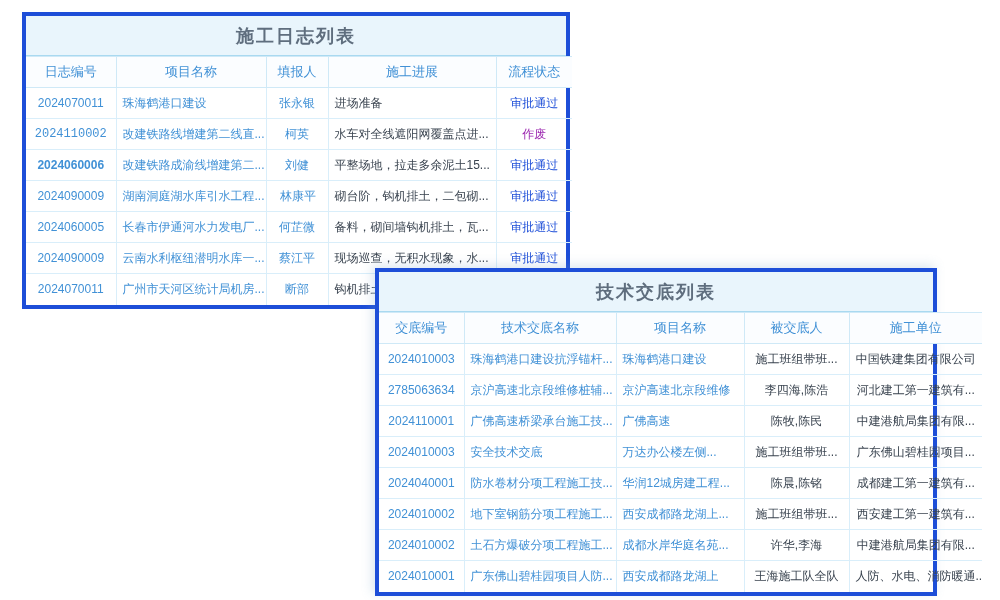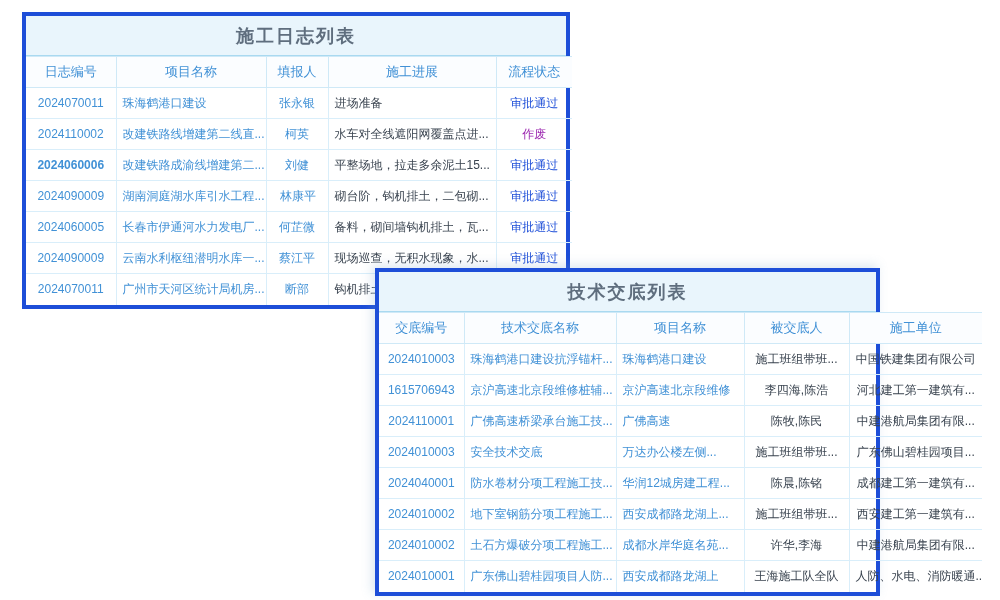--- a/index.html
+++ b/index.html
@@ -10,21 +10,21 @@
     overflow: hidden;
     font-family: "Liberation Sans", "DejaVu Sans", sans-serif;
   }
   .panel {
     position: absolute;
     background: #ffffff;
     border: 4px solid #1d4ed8;
   }
   #log-panel { left: 22px; top: 12px; width: 548px; z-index: 1; }
   #disclosure-panel {
-    left: 375px; top: 268px; width: 505px; z-index: 10;
+    left: 375px; top: 268px; width: 562px; z-index: 10;
     box-shadow: -3px -3px 10px rgba(110,160,195,0.25);
   }
   .panel-title {
     height: 40px; line-height: 40px;
     text-align: center;
     background: #e9f5fc;
     color: #5f6e7e;
     font-size: 18px;
     font-weight: bold;
     letter-spacing: 2px;
@@ -87,21 +87,21 @@
       </thead>
       <tbody>
         <tr>
           <td class="link" style="text-align: center;">2024070011</td>
           <td class="link" style="text-align: left;">珠海鹤港口建设</td>
           <td class="link" style="text-align: center;">张永银</td>
           <td class="text" style="text-align: left;">进场准备</td>
           <td class="status approved" style="text-align: center;">审批通过</td>
         </tr>
         <tr>
-          <td class="link" style="text-align: center;">2024110002</td>
+          <td class="link" style="text-align: center; font-family: Liberation Mono, monospace;">2024110002</td>
           <td class="link" style="text-align: left;">改建铁路线增建第二线直...</td>
           <td class="link" style="text-align: center;">柯英</td>
           <td class="text" style="text-align: left;">水车对全线遮阳网覆盖点进...</td>
           <td class="status void" style="text-align: center;">作废</td>
         </tr>
         <tr>
           <td class="link" style="text-align: center; font-weight: bold;">2024060006</td>
           <td class="link" style="text-align: left;">改建铁路成渝线增建第二...</td>
           <td class="link" style="text-align: center;">刘健</td>
           <td class="text" style="text-align: left;">平整场地，拉走多余泥土15...</td>
@@ -160,21 +160,21 @@
       </thead>
       <tbody>
         <tr>
           <td class="link" style="text-align: center;">2024010003</td>
           <td class="link" style="text-align: left;">珠海鹤港口建设抗浮锚杆...</td>
           <td class="link" style="text-align: left;">珠海鹤港口建设</td>
           <td class="text" style="text-align: center;">施工班组带班...</td>
           <td class="text" style="text-align: center;">中国铁建集团有限公司</td>
         </tr>
         <tr>
-          <td class="link" style="text-align: center;">1615706943</td>
+          <td class="link" style="text-align: center;">2785063634</td>
           <td class="link" style="text-align: left;">京沪高速北京段维修桩辅...</td>
           <td class="link" style="text-align: left;">京沪高速北京段维修</td>
           <td class="text" style="text-align: center;">李四海,陈浩</td>
           <td class="text" style="text-align: center;">河北建工第一建筑有...</td>
         </tr>
         <tr>
           <td class="link" style="text-align: center;">2024110001</td>
           <td class="link" style="text-align: left;">广佛高速桥梁承台施工技...</td>
           <td class="link" style="text-align: left;">广佛高速</td>
           <td class="text" style="text-align: center;">陈牧,陈民</td>

